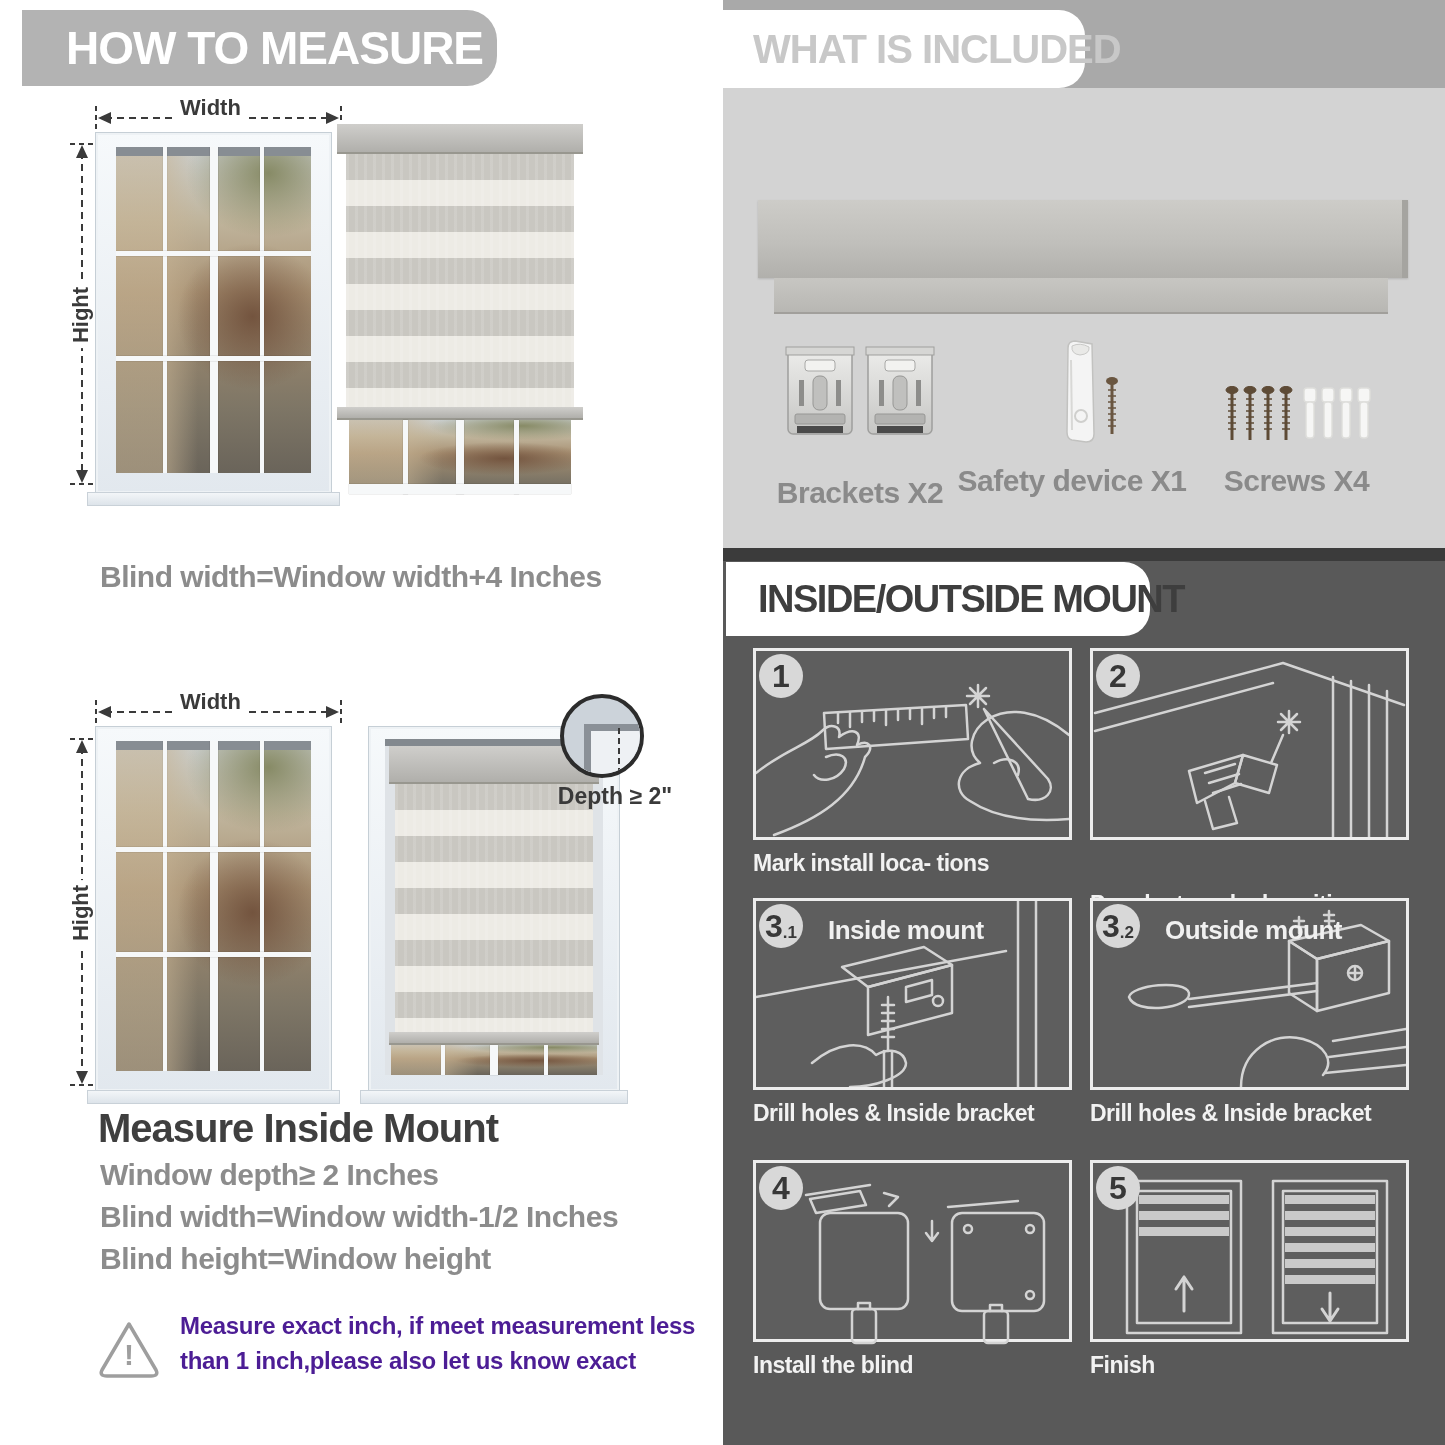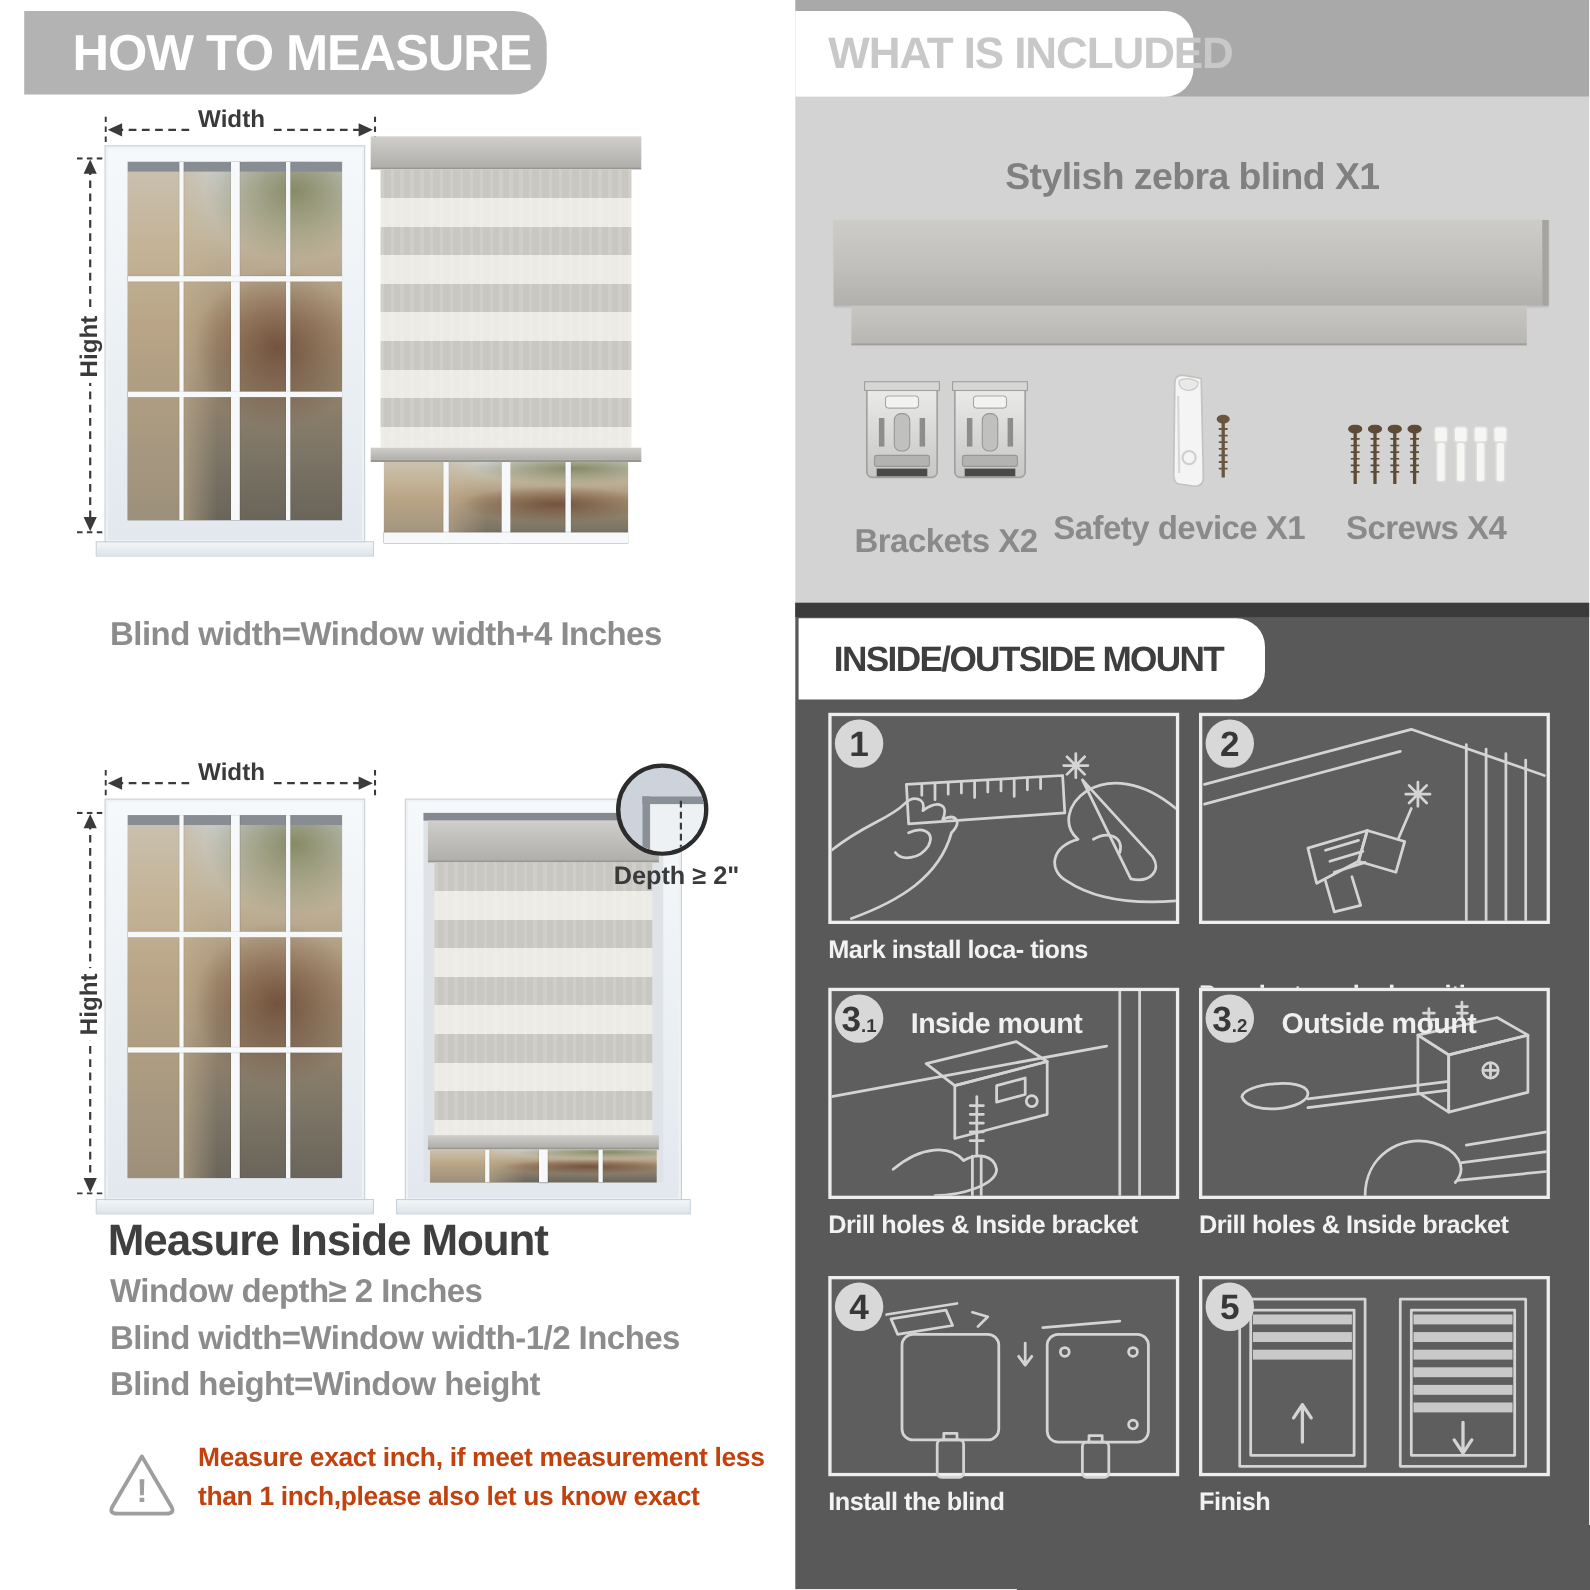--- a/index.html
+++ b/index.html
@@ -187,33 +187,32 @@
 
   <div class="title-dark" style="left:98px;top:1106px;">Measure Inside Mount</div>
   <div class="line-gray" style="left:100px;top:1158px;">Window depth≥ 2 Inches</div>
   <div class="line-gray" style="left:100px;top:1200px;">Blind width=Window width-1/2 Inches</div>
   <div class="line-gray" style="left:100px;top:1242px;">Blind height=Window height</div>
 
   <svg class="abs" style="left:96px;top:1318px;" width="66" height="62">
     <path d="M33,6 L60,52 Q63,58 55,58 L11,58 Q3,58 6,52 Z" fill="none" stroke="#9e9e9e" stroke-width="3.5" stroke-linejoin="round"></path>
     <text x="33" y="47" text-anchor="middle" font-size="30" font-weight="bold" fill="#9e9e9e" font-family="Liberation Sans, sans-serif">!</text>
   </svg>
-  <div class="abs warn-text" style="left:180px;top:1312px;font-size:24px;font-weight:bold;color:#c2410c;letter-spacing:-.3px;">
+  <div class="abs warn-text" style="left:180px;top:1312px;font-size:24px;font-weight:bold;color:#4c1d95;letter-spacing:-.3px;">
     <div>Measure exact inch, if meet measurement less</div>
     <div>than 1 inch,please also let us know exact</div>
   </div>
 
   <div class="top-band"></div>
   <div class="content-bg"></div>
 
   <div class="hbox hbox-white" style="left:723px;top:10px;width:362px;height:78px;border-radius:0 26px 26px 0;">
     <span class="txt" style="font-size:40px;color:#c8c8c8;padding-left:30px;">WHAT IS INCLUDED</span>
   </div>
 
-  <div class="abs" style="left:758px;top:142px;width:652px;text-align:center;font-size:34px;font-weight:bold;color:#808080;letter-spacing:-.5px;">Stylish zebra blind X1</div>
 
   <div class="abs" style="left:758px;top:200px;width:650px;height:78px;background:linear-gradient(180deg,#cdccc8 0%,#c0bfbb 55%,#b1b0ac 100%);border-right:6px solid #a5a4a0;box-shadow:0 1px 2px rgba(0,0,0,.15);"></div>
   <div class="abs" style="left:774px;top:278px;width:614px;height:36px;background:linear-gradient(180deg,#c7c6c2,#b8b7b3);border-bottom:2px solid #a19f9b;"></div>
 
   <svg class="abs" style="left:785px;top:344px;" width="70" height="96">
     <defs>
         <linearGradient id="met" x1="0" y1="0" x2="0" y2="1">
       <stop offset="0" stop-color="#ececea"></stop>
           <stop offset="1" stop-color="#c6c6c4"></stop>
         </linearGradient>
@@ -281,21 +280,21 @@
   </svg>
 
   <div class="part-label" style="left:770px;top:464px;width:180px;margin-top:12px;">Brackets X2</div>
   <div class="part-label" style="left:952px;top:464px;width:240px;">Safety device X1</div>
   <div class="part-label" style="left:1214px;top:464px;width:165px;">Screws X4</div>
 
   <div class="dark-section"></div>
   <div class="dark-strip"></div>
 
   <div class="hbox hbox-white" style="left:726px;top:562px;width:424px;height:74px;border-radius:0 26px 26px 0;z-index:2;">
-    <span class="txt" style="font-size:32px;color:#3e3e3e;padding-left:32px;letter-spacing:-1.5px;">INSIDE/OUTSIDE MOUNT</span>
+    <span class="txt" style="font-size:38px;color:#3e3e3e;padding-left:32px;letter-spacing:-1.5px;">INSIDE/OUTSIDE MOUNT</span>
   </div>
 
   <div class="panel" style="left:753px;top:648px;height:192px;">
     <svg class="lineart" viewBox="0 0 313 186">
       <g stroke="#d4d4d4" fill="none" stroke-width="2.5" stroke-linecap="round" stroke-linejoin="round">
         <path d="M68,62 L210,54 L212,88 L70,98 Z"></path>
         <path d="M82,62 v10 M94,61 v15 M106,61 v10 M118,60 v10 M130,59 v15 M142,59 v10 M154,58 v10 M166,58 v15 M178,57 v10 M190,56 v10"></path>
         <path d="M222,34 v22 M211,45 h22 M214,37 l16,16 M230,37 l-16,16"></path>
         <path d="M228,58 L292,128 M228,58 L272,148 M292,128 C300,140 290,152 272,148"></path>
         <path d="M0,122 C30,98 52,94 66,80 C74,72 86,74 83,86 C97,76 107,80 101,94 C113,88 119,96 109,106 C98,146 62,168 18,184"></path>

